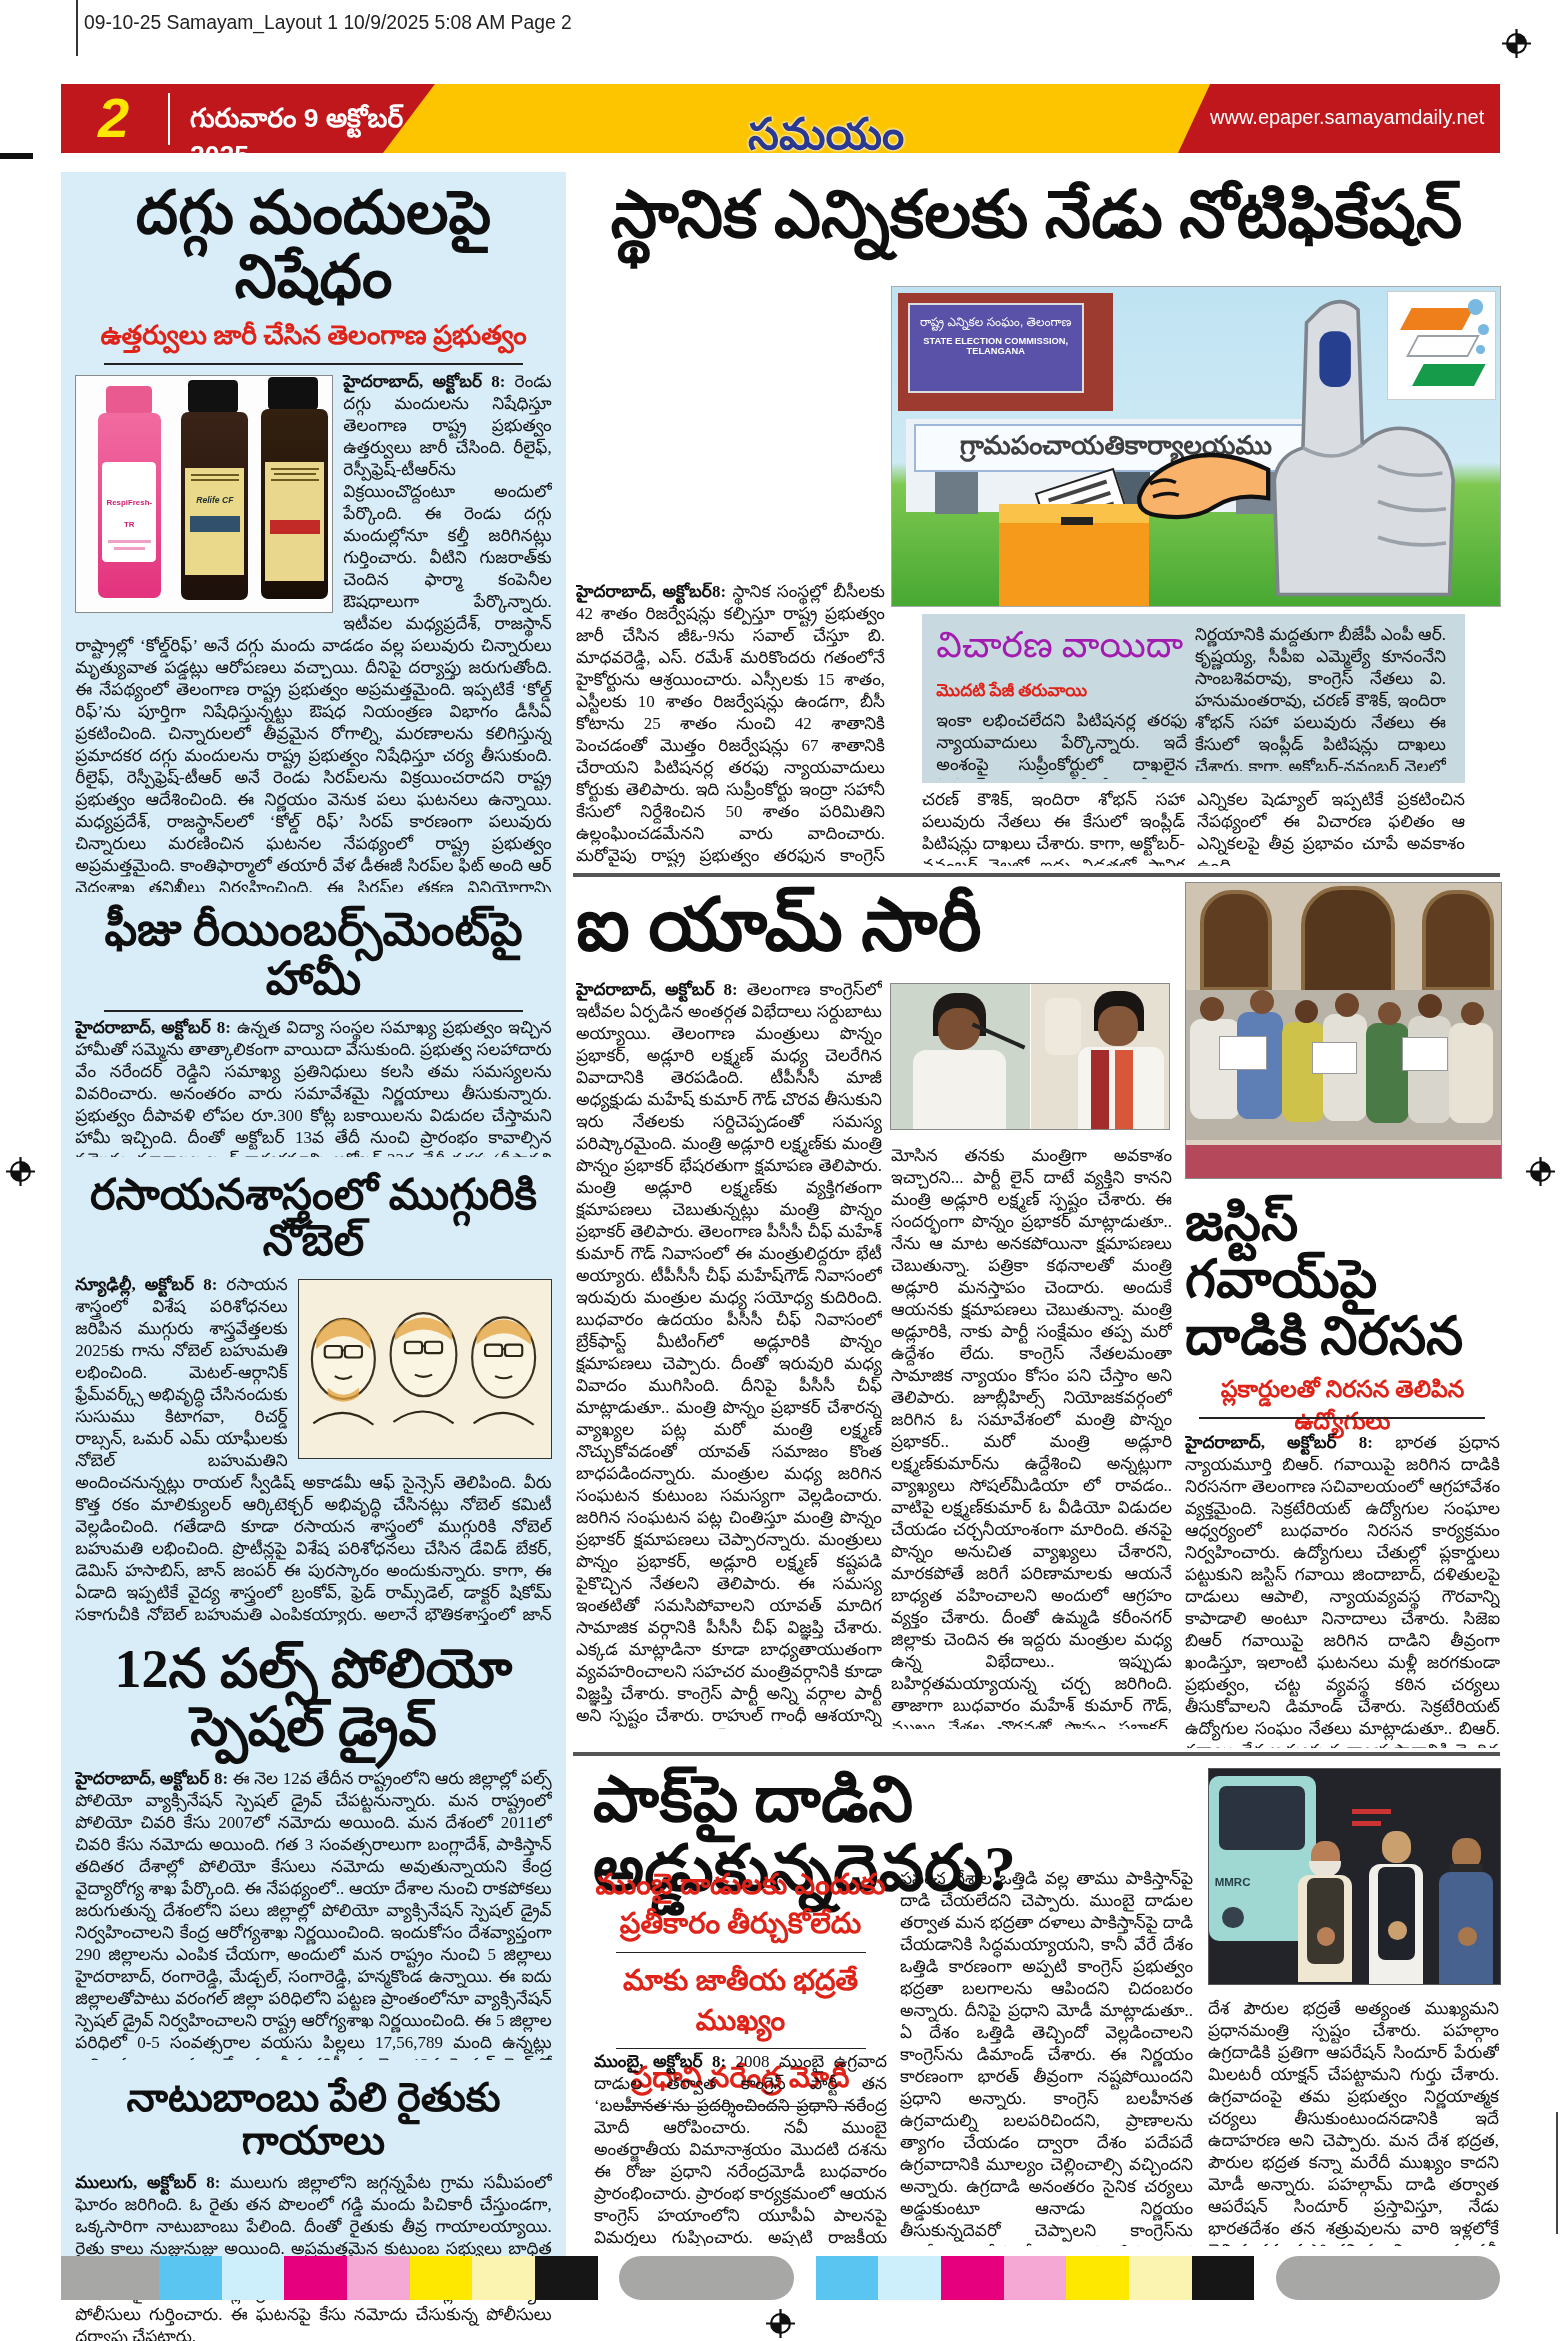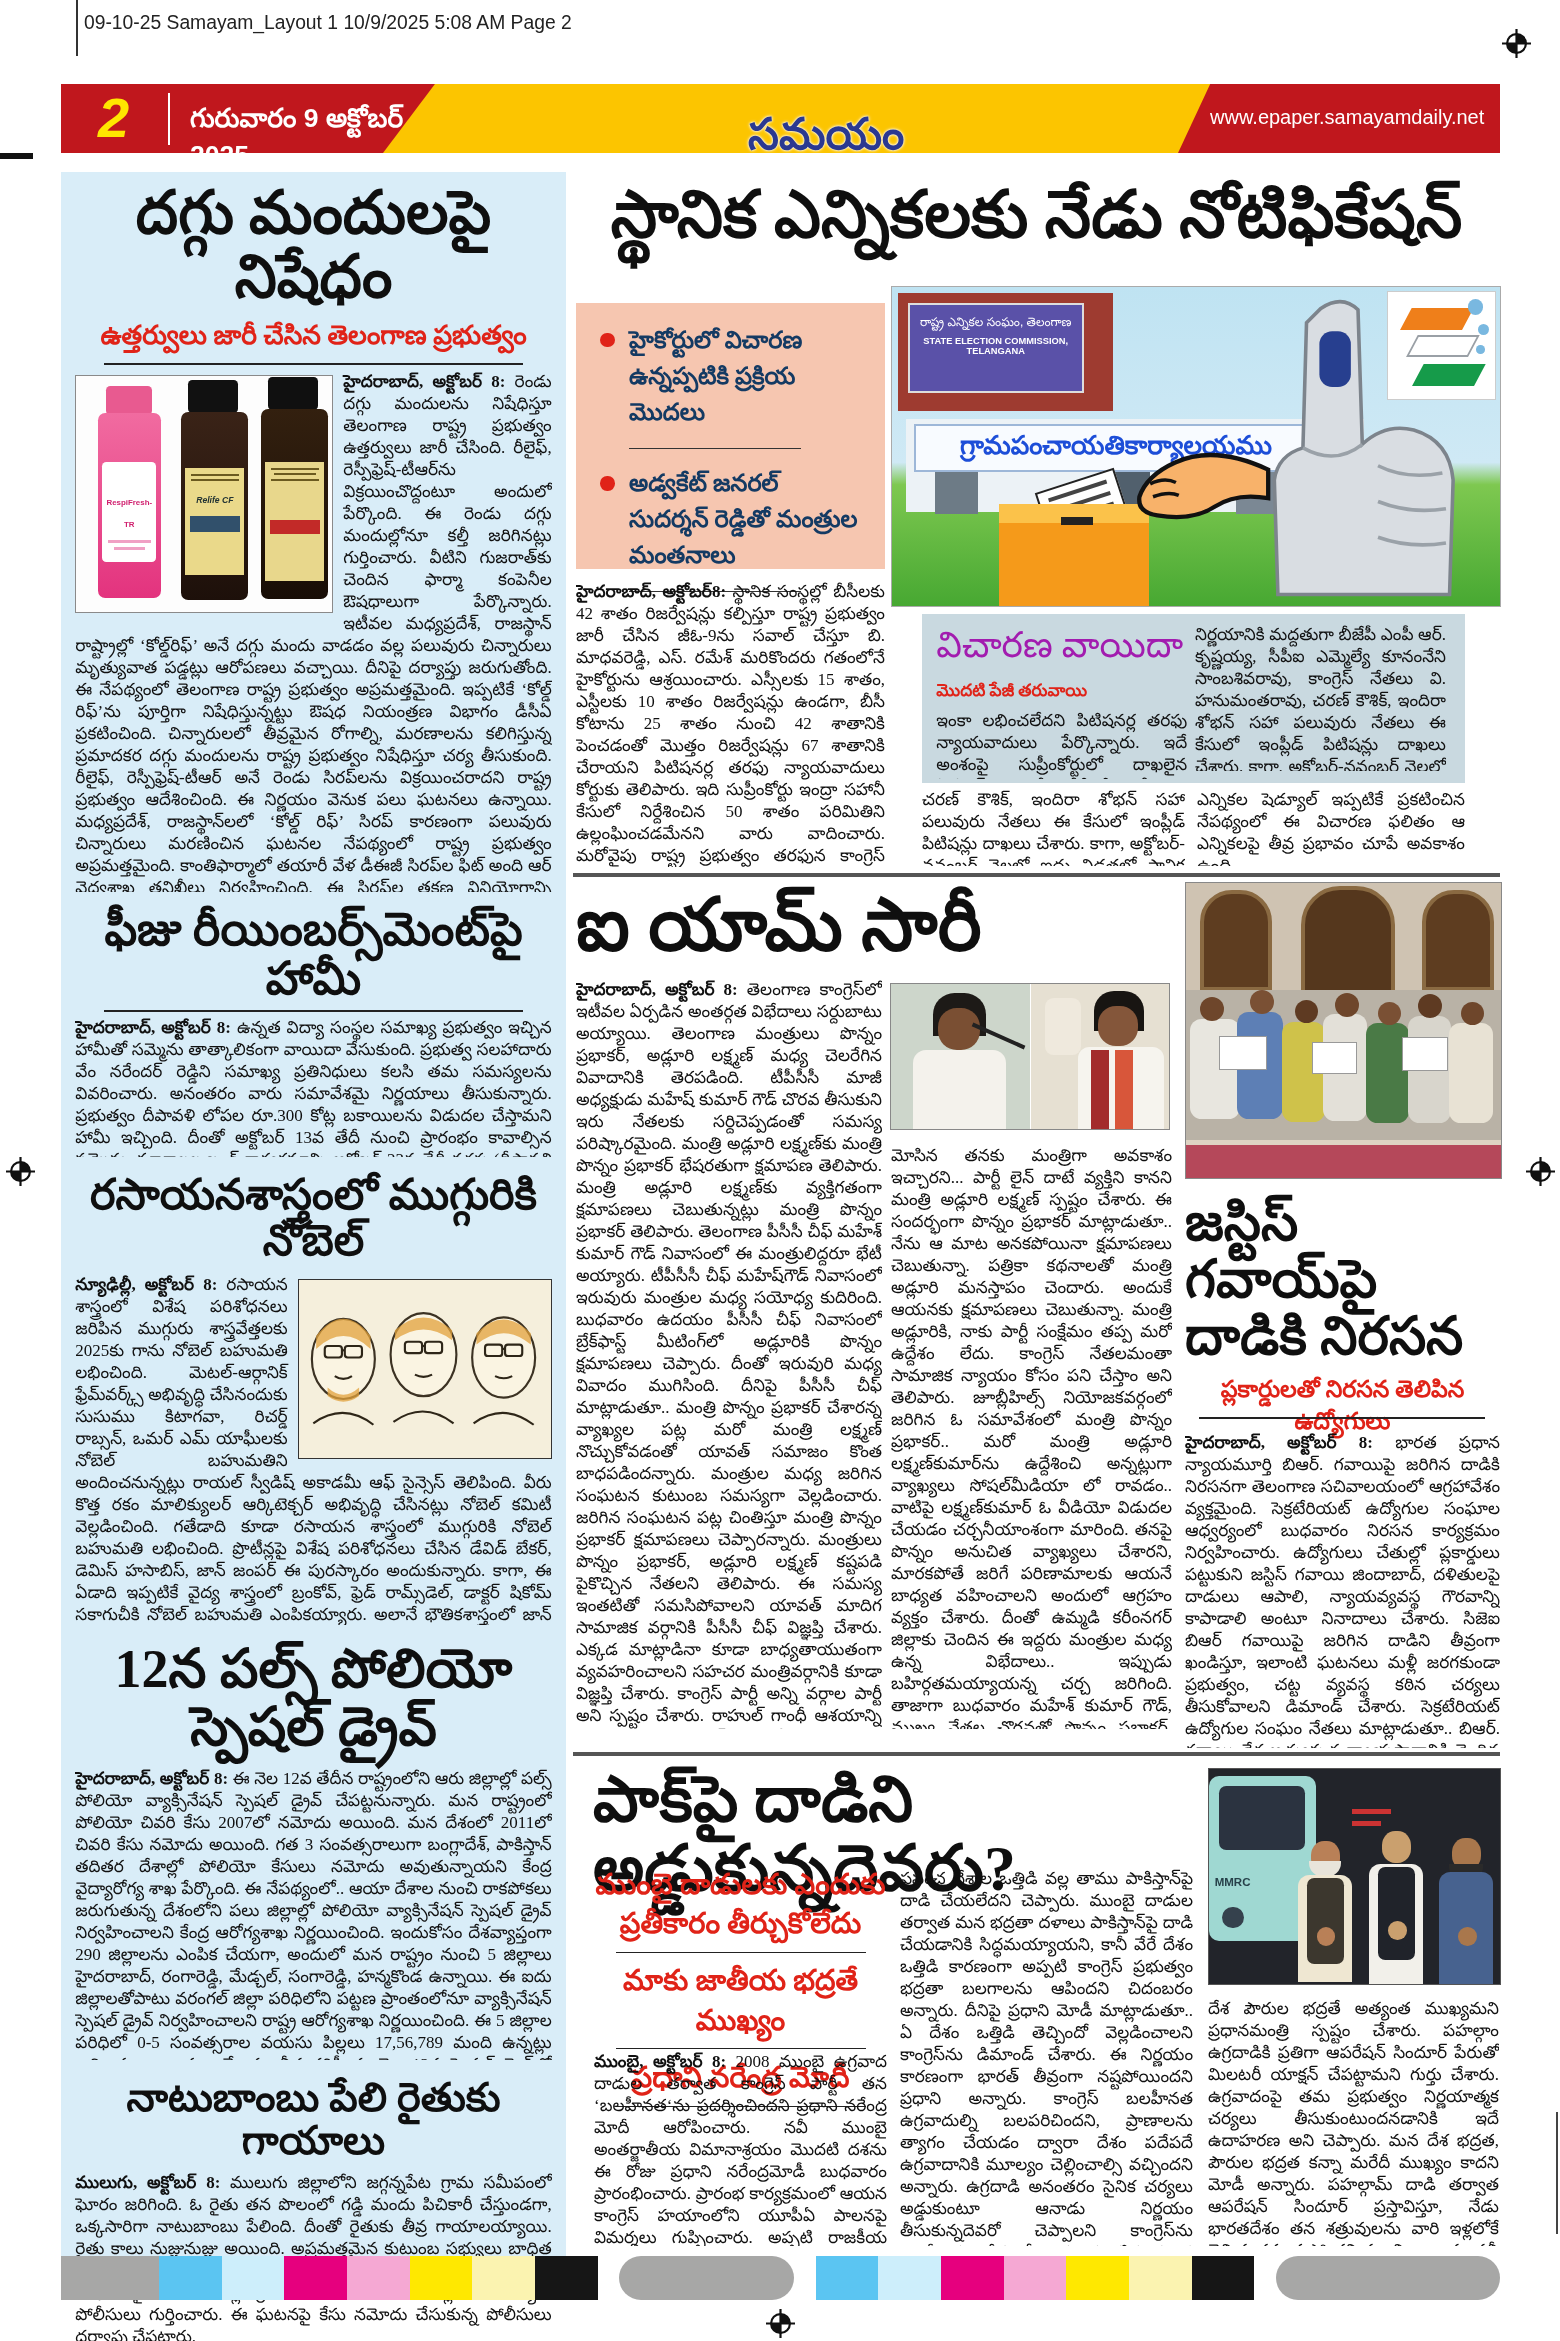--- a/index.html
+++ b/index.html
@@ -43,21 +43,21 @@
   .pb-item{position:relative;font-size:24px;line-height:1.5;font-weight:bold;color:#143a63;padding-left:31.5px;margin-bottom:18.6px;}
   .pb-item .dot{position:absolute;left:2.9px;top:11.5px;width:14.3px;height:14.3px;border-radius:50%;background:#e02318;}
   .pb-u{border:none;border-top:1.4px solid #333;margin:2.9px 0 15.7px 31.5px;width:172px;}
   
   .collage{position:absolute;left:891px;top:286px;width:608px;height:319px;background:linear-gradient(#bfe3f2 0%,#cfe9f5 55%,#7ec850 62%,#47a832 100%);overflow:hidden;border:0.7px solid #aaa;}
   .c-board{position:absolute;left:5.7px;top:5.7px;width:215px;height:118px;background:#9e3b30;}
   .c-sign{position:absolute;left:15.7px;top:15.7px;width:172px;height:86px;background:#5a51a8;border:2.9px solid #ddd;color:#fff;text-align:center;font-family:"Liberation Sans",sans-serif;}
   .c-sign .t1{font-size:12px;margin-top:10px;}
   .c-sign .t2{font-size:9.3px;font-weight:bold;margin-top:4.3px;}
   .c-bldg{position:absolute;left:14.3px;top:132px;width:458px;height:93px;background:#ecf2f6;}
-  .c-bsign{position:absolute;left:21.5px;top:137px;width:401px;height:44px;background:#f8fbff;border:2.1px solid #9db7d8;color:#1d4ed8;font-size:26px;font-weight:bold;text-align:center;line-height:40px;overflow:hidden;}
+  .c-bsign{position:absolute;left:21.5px;top:137px;width:401px;height:44px;background:#f8fbff;border:2.1px solid #9db7d8;color:#404040;font-size:26px;font-weight:bold;text-align:center;line-height:40px;overflow:hidden;}
   .c-door{position:absolute;top:185px;width:43px;height:42px;background:#6d7b86;}
   .c-bbox{position:absolute;left:107px;top:236px;width:150px;height:83px;background:#f59a1a;}
   .c-bbox:before{content:"";position:absolute;left:0;top:-18.6px;width:150px;height:18.6px;background:#fbc24a;}
   .c-ballot{position:absolute;left:150px;top:192px;width:79px;height:56px;background:#fff;border:2.1px solid #222;transform:rotate(-18deg);}
   .c-ballot i{display:block;height:4.3px;background:#444;margin:7.2px 8.6px 0;}
   .c-chand{position:absolute;left:215px;top:154px;width:165px;height:93px;}
   .c-bighand{position:absolute;right:29px;top:7.2px;width:236px;height:312px;}
   .eci{position:absolute;right:4.3px;top:4.3px;width:107px;height:107px;background:#fff;border:0.7px solid #ccc;}
   .eci .bar{position:absolute;width:62px;height:21.5px;transform:skewX(-28deg);}
   .eci .d{position:absolute;border-radius:50%;background:#79b8e0;}
@@ -239,26 +239,20 @@
           <span class="dl">ములుగు, అక్టోబర్ 8:</span>
           <span>ములుగు జిల్లాలోని జగ్గన్నపేట గ్రామ సమీపంలో ఘోరం జరిగింది. ఓ రైతు తన పొలంలో గడ్డి మందు పిచికారీ చేస్తుండగా, ఒక్కసారిగా నాటుబాంబు పేలింది. దీంతో రైతుకు తీవ్ర గాయాలయ్యాయి. రైతు కాలు నుజ్జునుజ్జు అయింది. అప్రమత్తమైన కుటుంబ సభ్యులు బాధిత రైతును హుటాహుటిన చికిత్స నిమిత్తం వరంగల్ ఎంజీఎంకు తరలించారు. బాధిత రైతు మదనపల్లి గ్రామానికి చెందిన కుంటమల్ల సాంబయ్యగా పోలీసులు గుర్తించారు. ఈ ఘటనపై కేసు నమోదు చేసుకున్న పోలీసులు దర్యాప్తు చేపట్టారు.</span>
         </div>
 
       </div>
     </div>
   </div>
 
   <div class="abs hl" style="left:573px;top:179px;width:927px;font-size:66px;">స్థానిక ఎన్నికలకు నేడు నోటిఫికేషన్</div>
 
-  <div class="pinkbox">
-    <div class="pb-item"><span class="dot"></span><span>హైకోర్టులో విచారణ ఉన్నప్పటికి ప్రక్రియ మొదలు</span></div>
-    <hr class="pb-u">
-    <div class="pb-item"><span class="dot"></span><span>అడ్వకేట్ జనరల్ సుదర్శన్ రెడ్డితో మంత్రుల మంతనాలు</span></div>
-    <hr class="pb-u">
-  </div>
 
   <div class="collage">
     <div class="c-board"></div>
     <div class="c-sign">
       <div class="t1">రాష్ట్ర ఎన్నికల సంఘం, తెలంగాణ</div>
       <div class="t2">STATE ELECTION COMMISSION, TELANGANA</div>
     </div>
     <div class="c-bldg"></div>
     <div class="c-bsign">గ్రామపంచాయతికార్యాలయము</div>
     <div class="c-door" style="left:43px;"></div>

